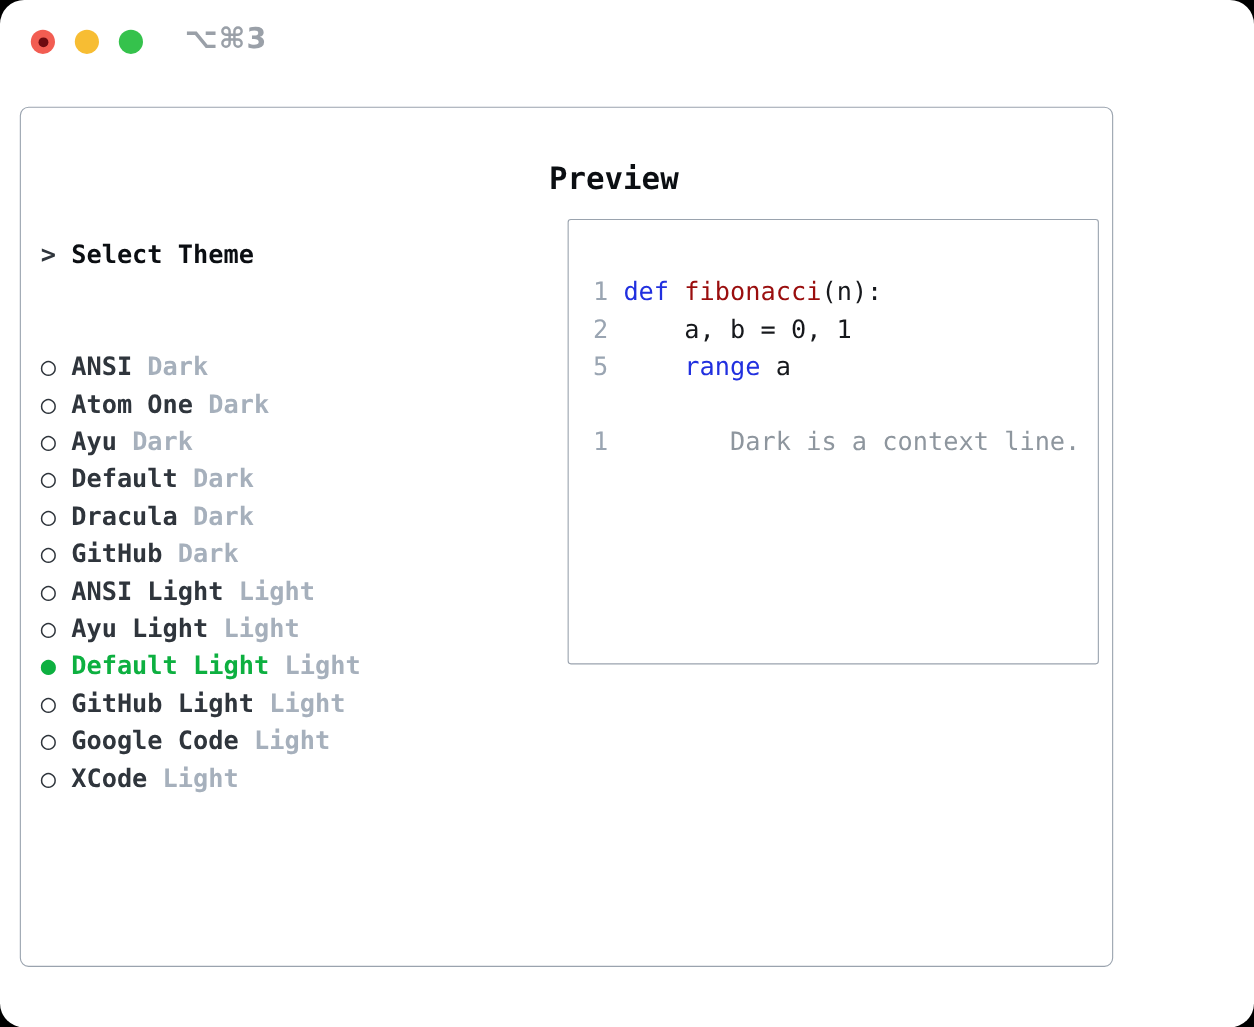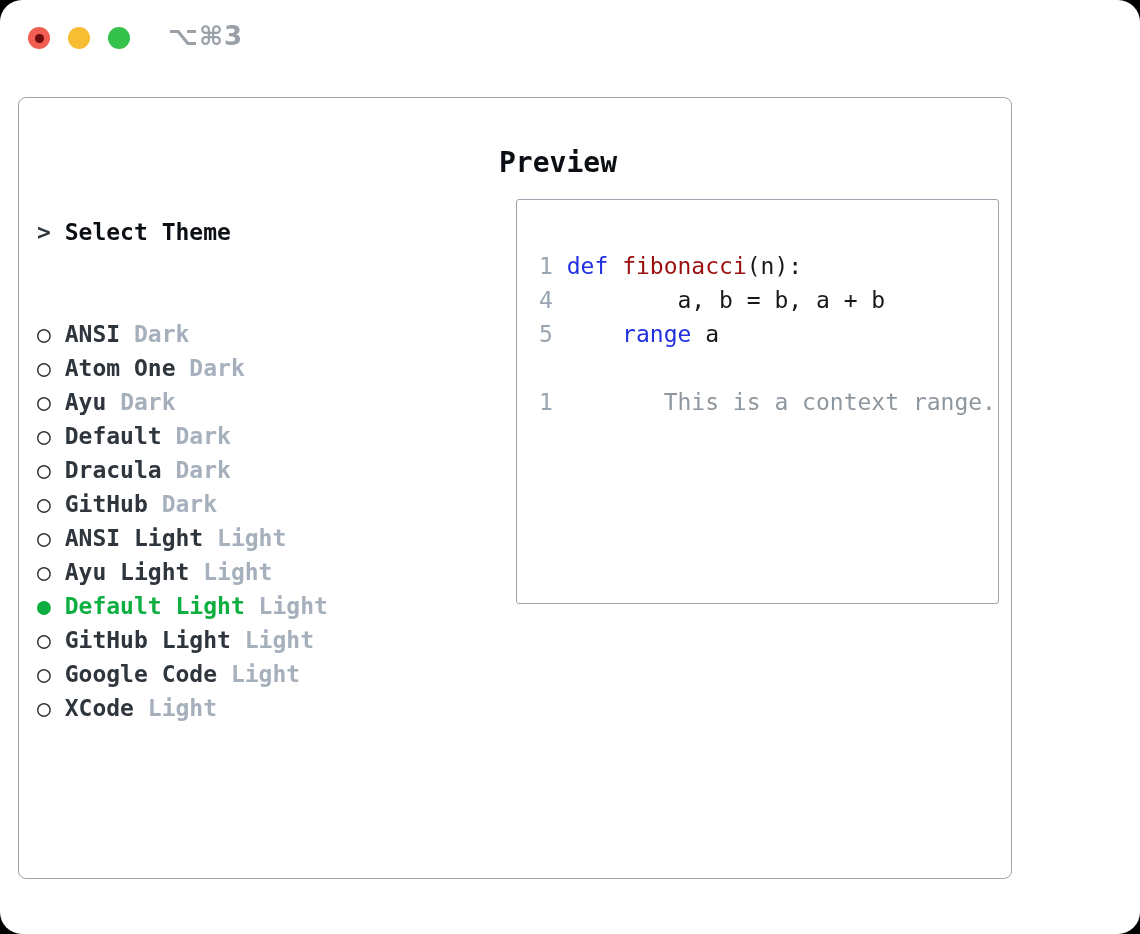--- a/index.html
+++ b/index.html
@@ -63,20 +63,20 @@
       <div class="gap"></div>
       
       
       
       
     </div>
 
     <div class="preview-title">Preview</div>
     <div class="pbox" id="preview-box">
         <div class="pline"><span class="ln">1</span><span class="tk-pl"> </span><span class="tk-kw">def</span><span class="tk-pl"> </span><span class="tk-fn">fibonacci</span><span class="tk-pl">(n):</span></div>
-        <div class="pline"><span class="ln">4</span><span class="tk-pl">         a, b = b, a + b</span></div>
+        <div class="pline"><span class="ln">2</span><span class="tk-pl">     a, b = 0, 1</span></div>
         <div class="pline"><span class="ln">5</span><span class="tk-pl">     </span><span class="tk-kw">range</span><span class="tk-pl"> a</span></div>
         <div class="pline"><span class="ln"></span></div>
-        <div class="pline"><span class="ln">1</span><span class="tk-ctx">        This is a context range.</span></div>
+        <div class="pline"><span class="ln">1</span><span class="tk-ctx">        Dark is a context line.</span></div>
       </div>
 
   </div>
 </div>
 
 </body></html>

